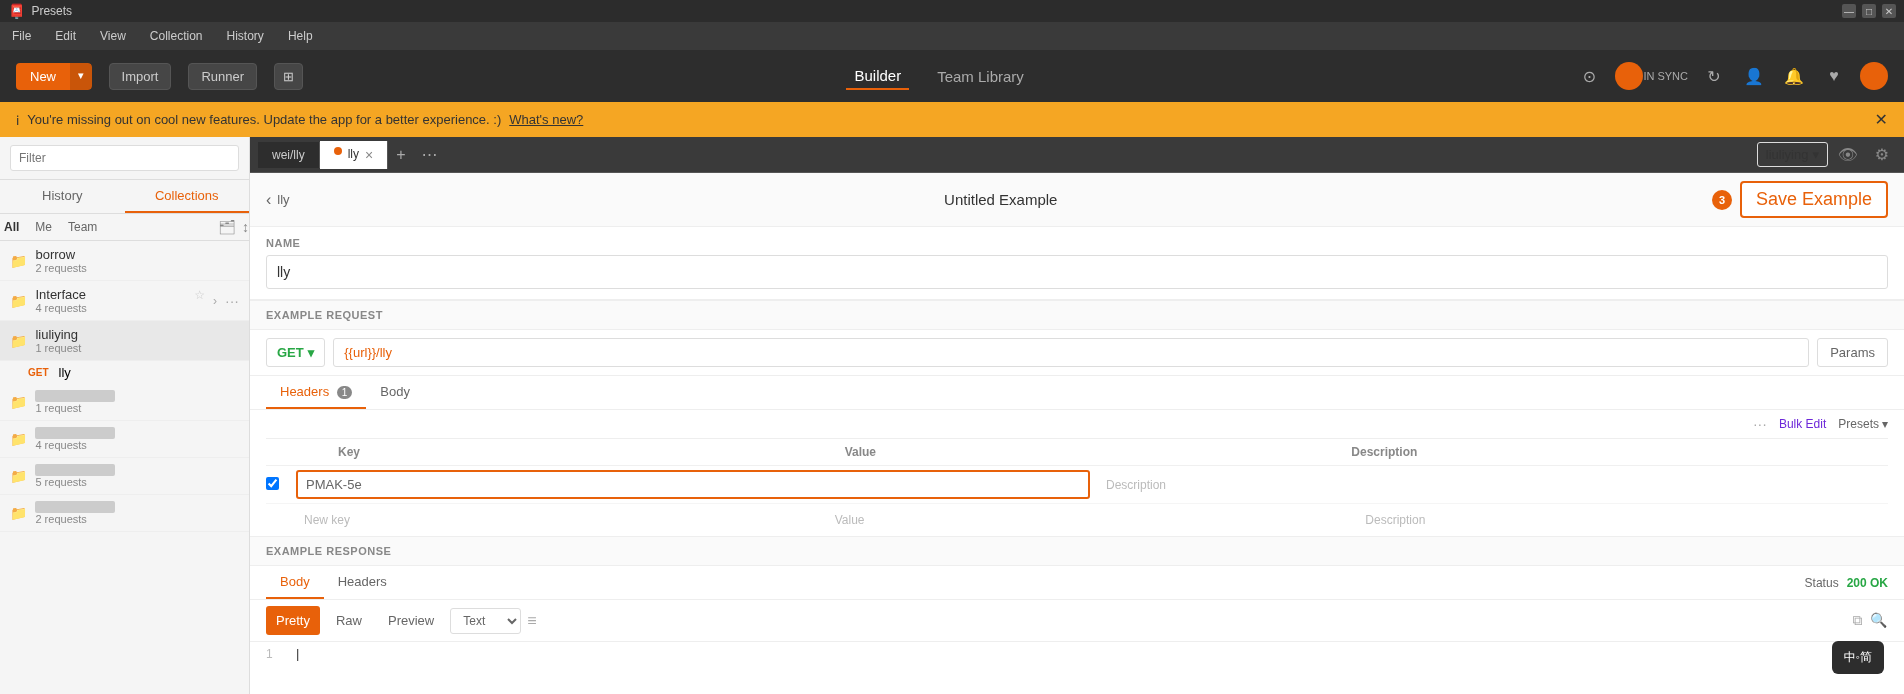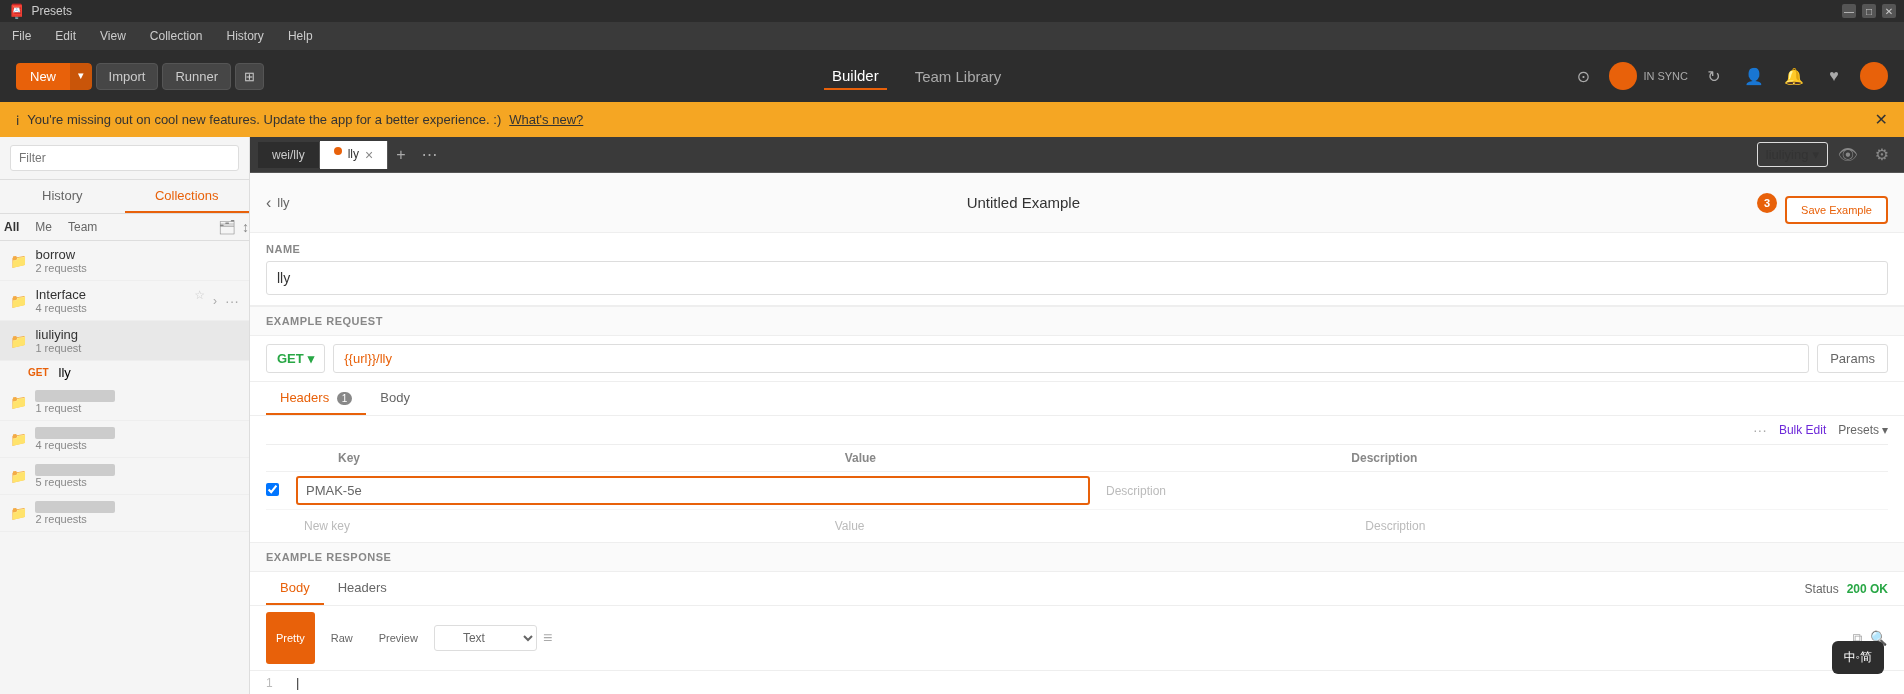--- a/index.html
+++ b/index.html
@@ -19,21 +19,21 @@
       height: 28px; background: #3a3a3a; display: flex; align-items: center;
       padding: 0 8px; gap: 16px;
     }
     .menu-item { color: #ccc; font-size: 12px; cursor: pointer; padding: 2px 4px; }
 
     
     .toolbar {
       height: 52px; background: #2d2d2d; display: flex; align-items: center;
       padding: 0 16px; gap: 12px; justify-content: space-between;
     }
-    .toolbar-left { display: flex; align-items: center; gap: 4px; }
+    .toolbar-left { display: flex; align-items: center; gap: 17px; }
     .toolbar-center { display: flex; align-items: center; gap: 20px; }
     .toolbar-right { display: flex; align-items: center; gap: 12px; }
     .new-btn-arrow { background: #c95509; padding: 6px 8px; border-radius: 0 4px 4px 0; color: #fff; cursor: pointer; font-size: 11px; }
     .new-btn-group { display: flex; border-radius: 4px; overflow: hidden; }
     .new-btn-main { background: #e8610a; color: #fff; border: none; padding: 6px 14px; font-size: 13px; cursor: pointer; }
 
     .import-btn, .runner-btn {
       background: #464646; color: #ccc; border: 1px solid #555; border-radius: 4px;
       padding: 5px 12px; font-size: 13px; cursor: pointer;
     }
@@ -41,21 +41,21 @@
       background: #464646; color: #ccc; border: 1px solid #555; border-radius: 4px;
       padding: 5px 8px; font-size: 13px; cursor: pointer;
     }
 
     .nav-tab { color: #aaa; font-size: 15px; cursor: pointer; padding: 4px 8px; }
     .nav-tab.active { color: #fff; border-bottom: 2px solid #e8610a; }
 
     .toolbar-icon { color: #aaa; font-size: 16px; cursor: pointer; width: 28px; height: 28px; display: flex; align-items: center; justify-content: center; }
 
     .sync-badge {
-      display: flex; align-items: center; gap: 6px; color: #aaa; font-size: 11px;
+      display: flex; align-items: center; color: #aaa; font-size: 11px;
     }
     .sync-circle { width: 28px; height: 28px; border-radius: 50%; background: #e8610a; display: flex; align-items: center; justify-content: center; color: #fff; font-size: 11px; font-weight: bold; }
     .avatar { width: 28px; height: 28px; border-radius: 50%; background: #e8610a; display: flex; align-items: center; justify-content: center; color: #fff; font-size: 11px; }
 
     
     .notification-bar {
       background: #f5a623; padding: 8px 16px; display: flex; align-items: center;
       justify-content: space-between; color: #333; font-size: 13px;
     }
     .notification-text { display: flex; align-items: center; gap: 8px; }
@@ -127,21 +127,21 @@
 
     
     .breadcrumb-bar {
       display: flex; align-items: center; justify-content: space-between;
       padding: 8px 16px; border-bottom: 1px solid #eee; background: #fafafa;
     }
     .breadcrumb-left { display: flex; align-items: center; gap: 6px; font-size: 13px; color: #666; }
     .breadcrumb-title { font-size: 15px; color: #333; font-weight: 500; flex: 1; text-align: center; }
     .save-example-btn {
       background: #fff; color: #e8610a; border: 2px solid #e8610a;
-      border-radius: 4px; padding: 6px 14px; font-size: 11px; cursor: pointer; font-weight: 500; margin-top: 15px;
+      border-radius: 4px; padding: 6px 14px; font-size: 18px; cursor: pointer; font-weight: 500;
     }
     .step-badge {
       width: 20px; height: 20px; border-radius: 50%; background: #e8610a;
       color: #fff; font-size: 11px; display: flex; align-items: center; justify-content: center;
       font-weight: bold;
     }
 
     
     .name-section { padding: 10px 16px; border-bottom: 1px solid #eee; }
     .name-label { font-size: 11px; color: #888; margin-bottom: 6px; font-weight: 700; text-transform: uppercase; letter-spacing: 0.5px; }
@@ -216,23 +216,23 @@
     .header-desc { flex: 1; padding: 5px 8px; font-size: 12px; color: #bbb; }
     .new-key-row { display: flex; align-items: center; padding: 4px 0; }
     .new-key-placeholder { flex: 1; padding: 5px 8px; font-size: 12px; color: #bbb; }
     .response-tabs { display: flex; border-bottom: 1px solid #eee; padding: 0 16px; background: #fff; align-items: center; justify-content: space-between; }
     .response-tabs-left { display: flex; }
     .response-status { display: flex; align-items: center; gap: 8px; padding: 8px 0; font-size: 12px; color: #666; }
     .status-ok { color: #28a745; font-weight: bold; }
     .response-toolbar-btn { font-size: 14px; color: #aaa; cursor: pointer; }
 
     .pretty-tabs { display: flex; align-items: center; padding: 6px 16px; gap: 6px; border-bottom: 1px solid #eee; background: #fff; }
-    .pretty-tab { padding: 20px 10px; font-size: 11px; color: #666; cursor: pointer; }
+    .pretty-tab { padding: 7px 10px; font-size: 13px; color: #666; cursor: pointer; }
     .pretty-tab.active { background: #e8610a; color: #fff; border-radius: 3px; }
-    .text-select { padding: 4px 24px; border: 1px solid #ddd; border-radius: 3px; font-size: 12px; color: #666; background: #fff; }
+    .text-select { padding: 4px 8px; border: 1px solid #ddd; border-radius: 3px; font-size: 12px; color: #666; background: #fff; }
     .wrap-icon { font-size: 16px; color: #aaa; cursor: pointer; }
 
     .code-line { display: flex; align-items: center; padding: 4px 16px; font-family: monospace; font-size: 13px; color: #333; }
     .line-num { width: 30px; color: #bbb; font-size: 12px; user-select: none; }
     .line-cursor { color: #333; }
 
     
     .floating-widget {
       position: fixed; bottom: 20px; right: 20px;
       background: #2d2d2d; color: #fff; border-radius: 6px; padding: 8px 12px;

